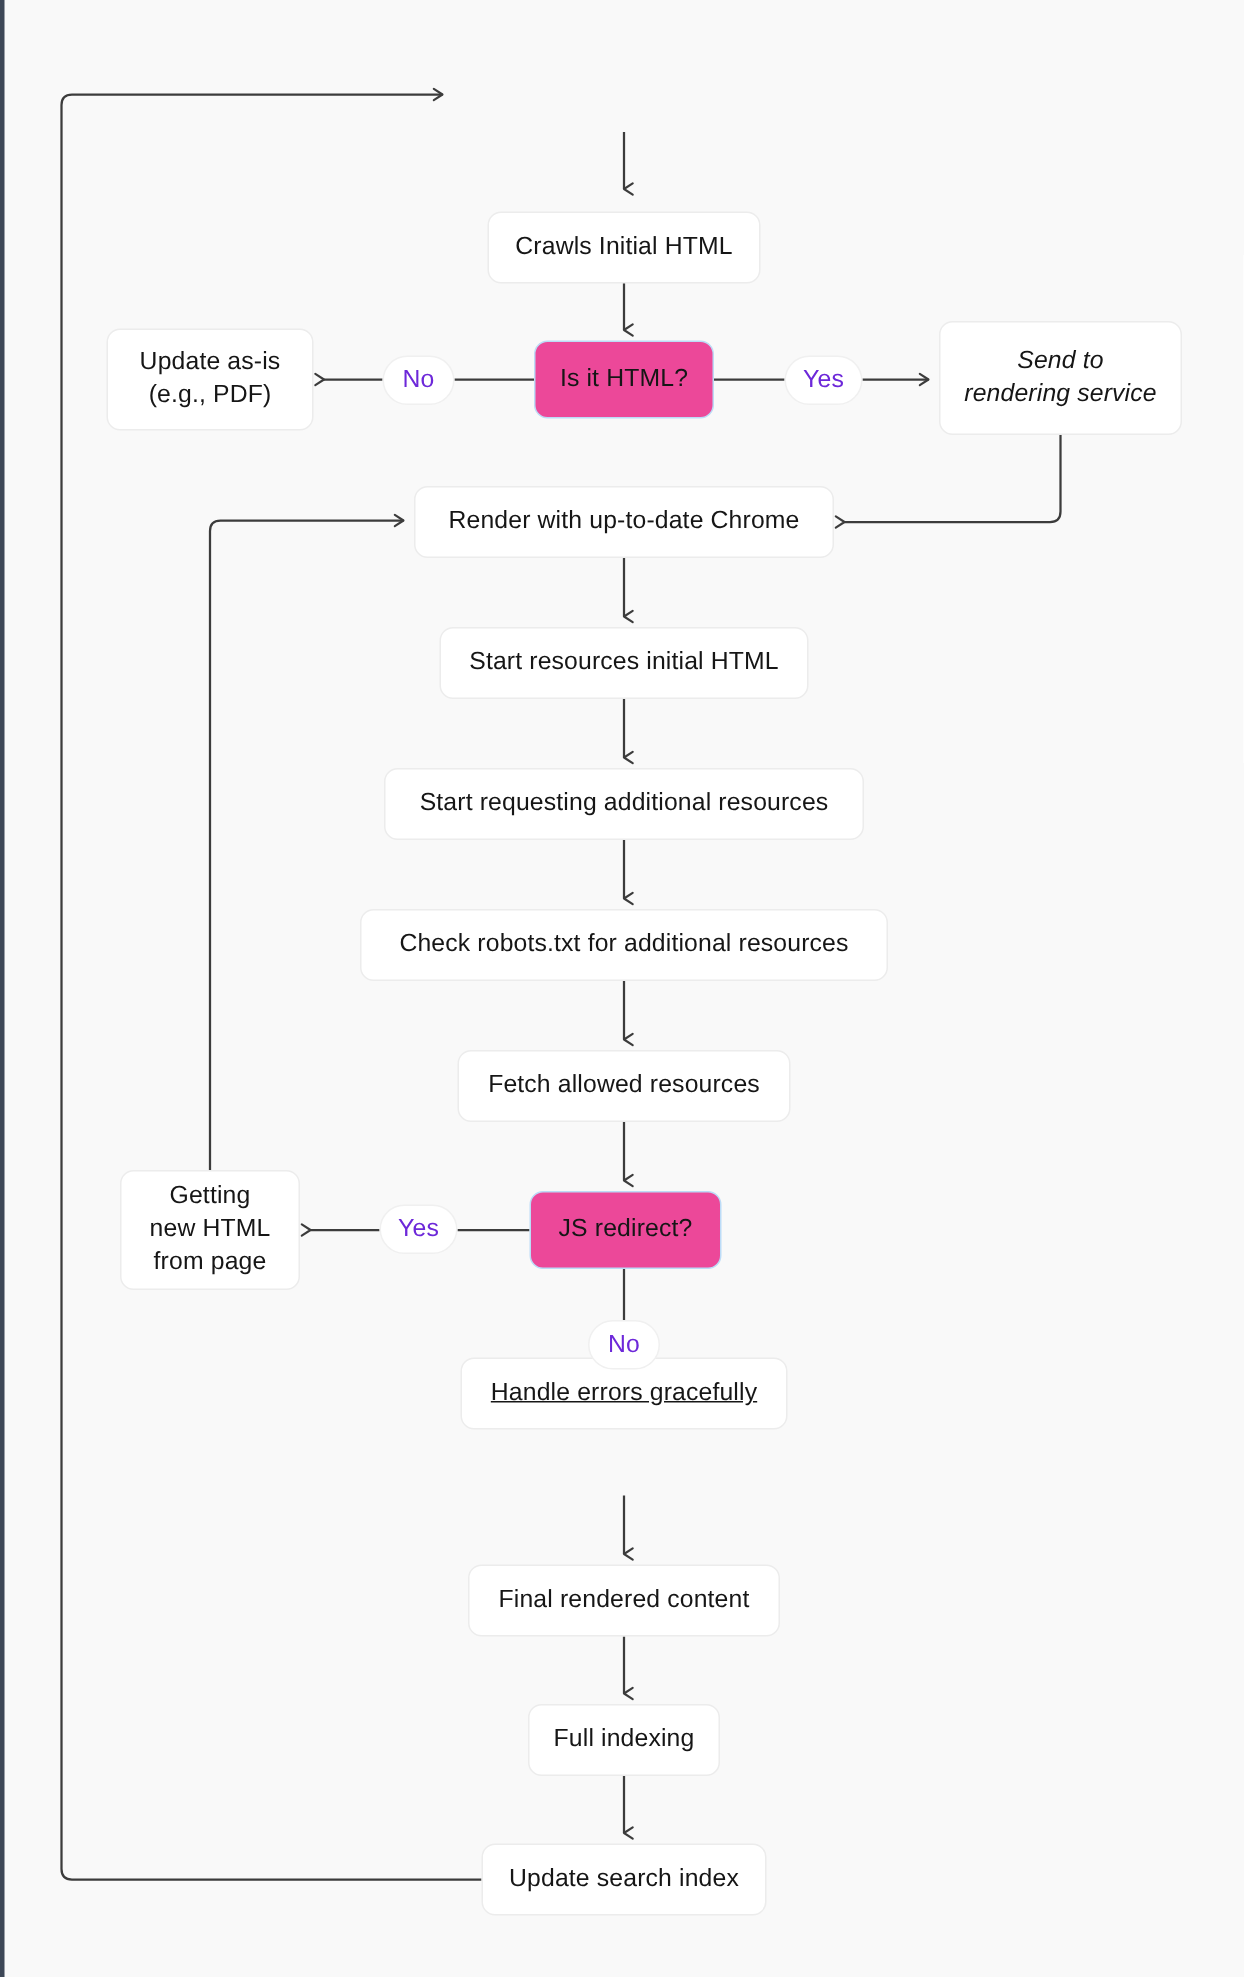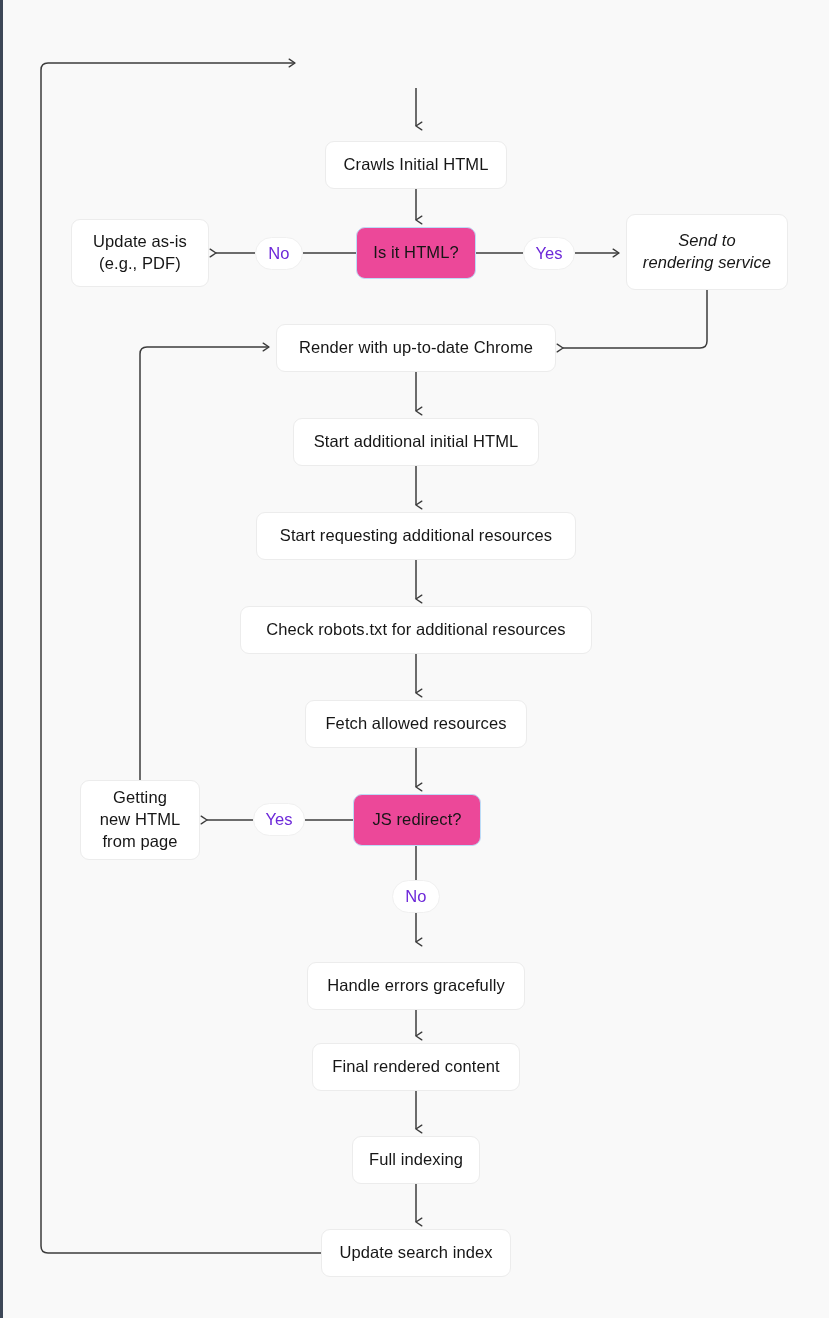--- a/index.html
+++ b/index.html
@@ -133,35 +133,35 @@
   <div class="node-box decision" style="left:356px; top:227px; width:120px; height:52px;">Is it HTML?</div>
 
   <div class="node-box" style="left:71px; top:219px; width:138px; height:68px;">Update as-is
 (e.g., PDF)</div>
 
   <div class="node-box" style="left:626px; top:214px; width:162px; height:76px;font-style:italic;">Send to
 rendering service</div>
 
   <div class="node-box" style="left:276px; top:324px; width:280px; height:48px;">Render with up-to-date Chrome</div>
 
-  <div class="node-box" style="left:293px; top:418px; width:246px; height:48px;">Start additional initial HTML</div>
+  <div class="node-box" style="left:293px; top:418px; width:246px; height:48px;">Start resources initial HTML</div>
 
   <div class="node-box" style="left:256px; top:512px; width:320px; height:48px;">Start requesting additional resources</div>
 
   <div class="node-box" style="left:240px; top:606px; width:352px; height:48px;">Check robots.txt for additional resources</div>
 
   <div class="node-box" style="left:305px; top:700px; width:222px; height:48px;">Fetch allowed resources</div>
 
   <div class="node-box decision" style="left:353px; top:794px; width:128px; height:52px;">JS redirect?</div>
 
   <div class="node-box" style="left:80px; top:780px; width:120px; height:80px;">Getting
 new HTML
 from page</div>
 
-  <div class="node-box" style="left:307px; top:962px; width:218px; height:48px;">Handle errors gracefully</div>
+  <div class="node-box" style="left:307px; top:905px; width:218px; height:48px;text-decoration:underline;">Handle errors gracefully</div>
 
   <div class="node-box" style="left:312px; top:1043px; width:208px; height:48px;">Final rendered content</div>
 
   <div class="node-box" style="left:352px; top:1136px; width:128px; height:48px;">Full indexing</div>
 
   <div class="node-box" style="left:321px; top:1229px; width:190px; height:48px;">Update search index</div>
 
   <div class="edge-label" style="left:255px; top:237px; width:48px; height:33px;">No</div>
 
   <div class="edge-label" style="left:523px; top:237px; width:52px; height:33px;">Yes</div>

